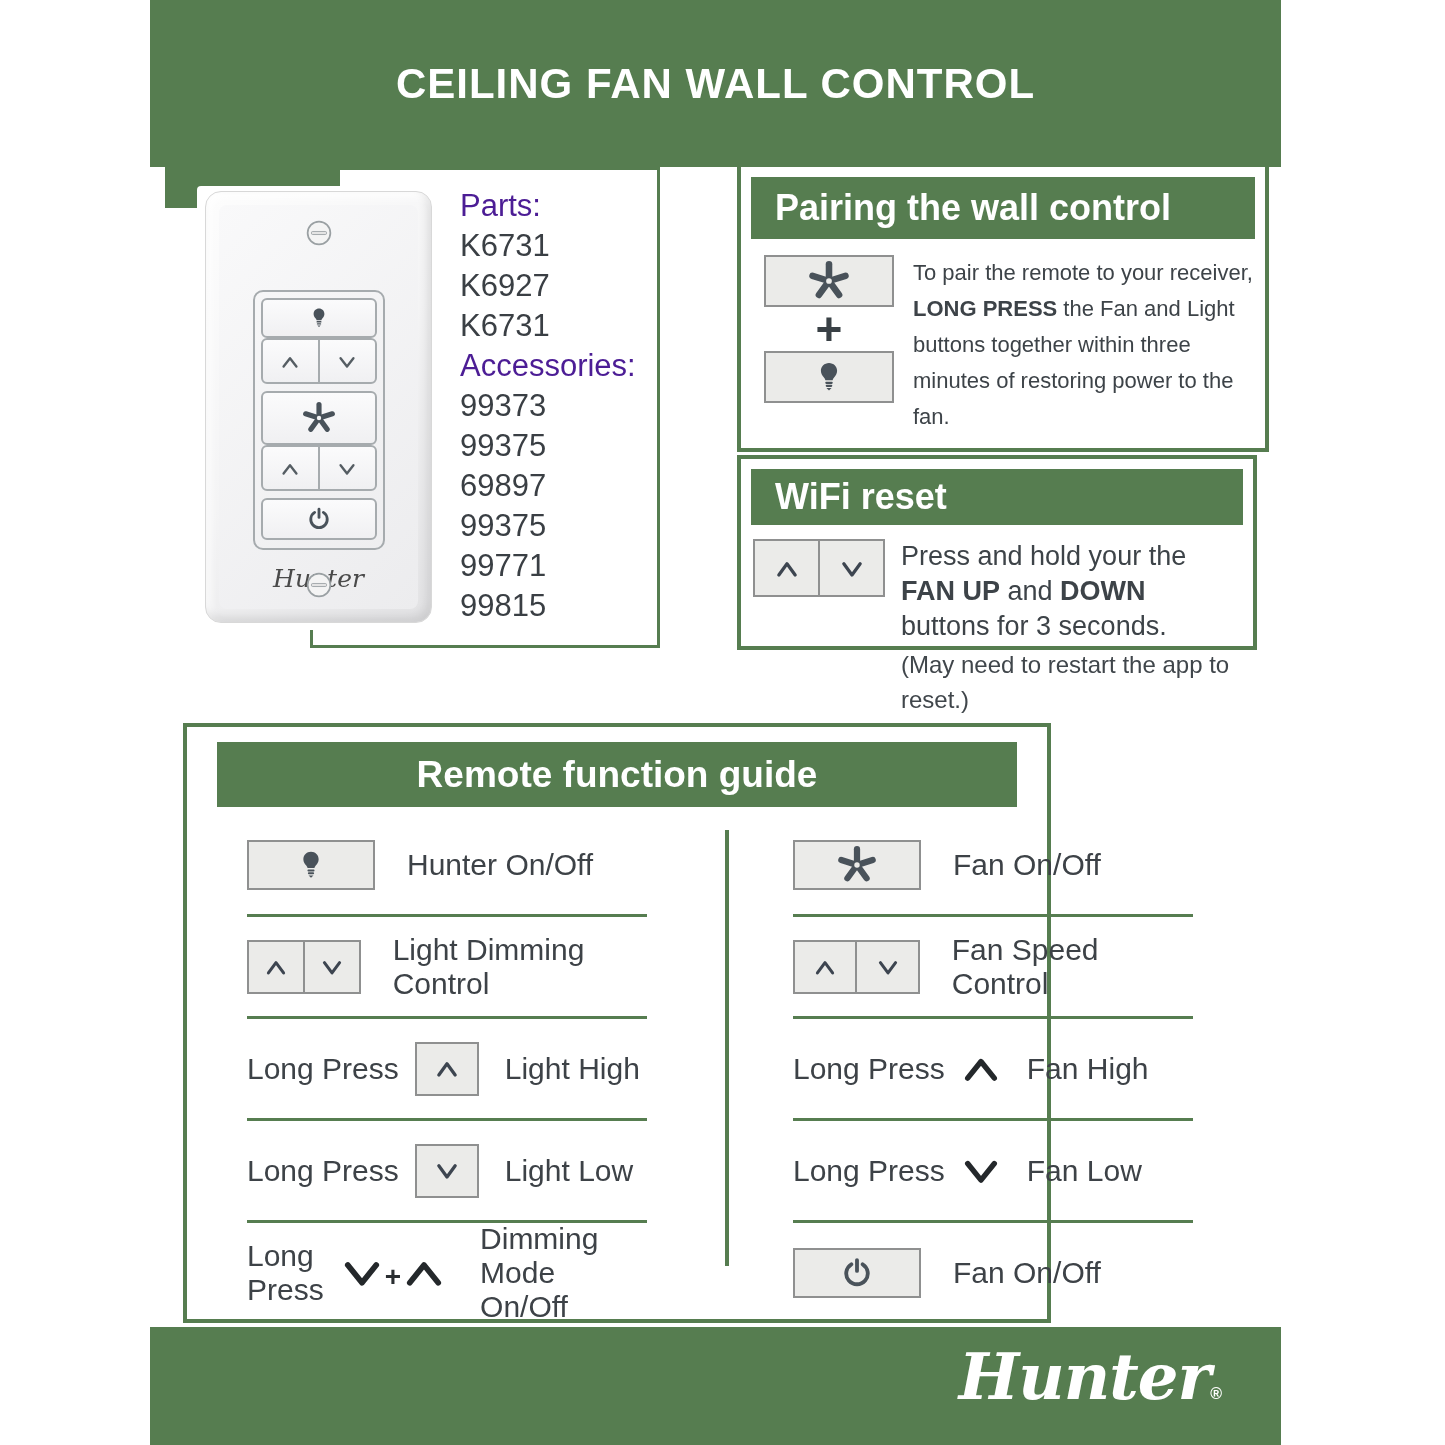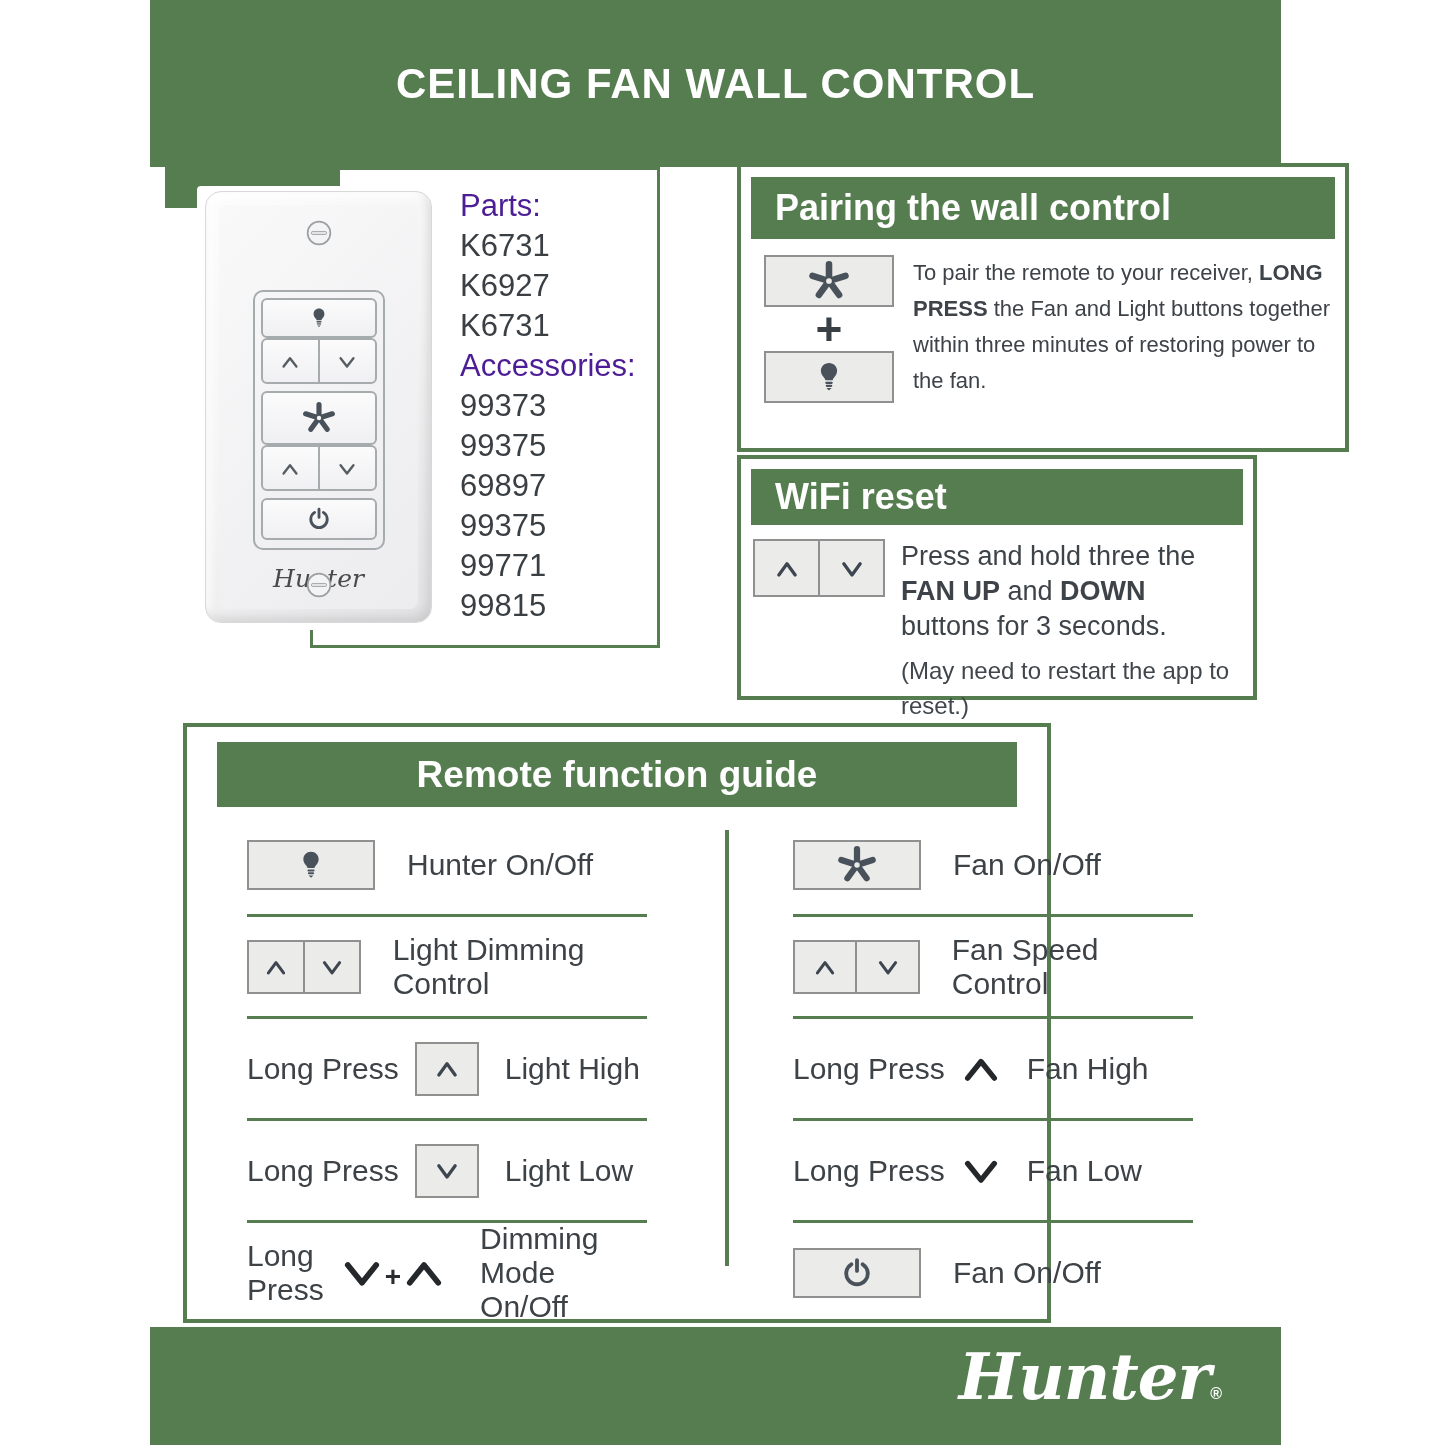--- a/index.html
+++ b/index.html
@@ -32,38 +32,38 @@
     display:flex; align-items:center; justify-content:center; }
   .dbtn.bulb { height:40px; } .dbtn.star { height:54px; } .dbtn.power { height:42px; }
   .drow { display:flex; height:46px; border:2px solid #a6abae; border-radius:6px; background:linear-gradient(180deg,#fbfbfc,#f0f0f2); }
   .drow .cell { flex:1; display:flex; align-items:center; justify-content:center; }
   .drow .cell:first-child { border-right:2px solid #a6abae; }
   .pgap { height:7px; }
   .plate-logo { position:absolute; left:0; right:0; top:372px; text-align:center;
     font-family:"DejaVu Serif", serif; font-style:italic; font-size:25px; color:#4a4a4a; }
   
   .info-box { position:absolute; background:#fff; border:4px solid var(--green,#567d50); }
-  .pairing-box { left:737px; top:163px; width:612px; height:289px; }
-  .wifi-box    { left:737px; top:455px; width:520px; height:245px; }
+  .pairing-box { left:737px; top:163px; width:532px; height:289px; }
+  .wifi-box    { left:737px; top:455px; width:520px; height:195px; }
   .box-title { margin:10px 10px 0 10px; background:var(--green,#567d50); color:#fff; font-weight:bold;
     display:flex; align-items:center; padding-left:24px; }
   .pairing-box .box-title { height:62px; font-size:36px; }
   .wifi-box .box-title { height:56px; font-size:36px; }
   .pairing-content { display:flex; padding:16px 12px 0 12px; }
   .pair-icons { width:152px; display:flex; flex-direction:column; align-items:center; }
   .btn { background:#ebebe9; border:2px solid #8f9090; display:flex; align-items:center; justify-content:center; }
   .btn.wide { width:130px; height:52px; }
   .plus-sign { font-size:46px; font-weight:bold; color:#394045; line-height:42px; margin:1px 0; }
   .pair-text { flex:1; font-size:22px; line-height:36px; color:#3d4348; padding-left:8px; }
   .wifi-content { display:flex; padding:14px 12px 0 12px; }
   .btn-double { display:flex; width:132px; height:58px; border:2px solid #8f9090; background:#ebebe9; }
   .btn-double .cell { flex:1; display:flex; align-items:center; justify-content:center; }
   .btn-double .cell:first-child { border-right:2px solid #8f9090; }
   .wifi-text { flex:1; padding-left:16px; font-size:27px; line-height:35px; color:#3d4348; }
-  .wifi-note { font-size:24px; margin-top:9px; color:#40464b; }
+  .wifi-note { font-size:24px; margin-top:3px; color:#40464b; }
   b { font-weight:bold; }
   
   .guide-box { position:absolute; left:183px; top:723px; width:868px; height:600px; background:#fff; border:4px solid var(--green,#567d50); }
   .guide-title { position:absolute; left:30px; right:30px; top:15px; height:65px; background:var(--green,#567d50);
     display:flex; align-items:center; justify-content:center; color:#fff; font-size:37px; font-weight:bold; }
   .vdivider { position:absolute; left:538px; top:103px; width:4px; height:436px; background:var(--green,#567d50); }
   .gcol { position:absolute; top:88px; width:408px; }
   .gcol.left { left:60px; } .gcol.right { left:606px; }
   .grow { height:99px; display:flex; align-items:center; }
   .gdivider { height:3px; width:400px; background:var(--green,#567d50); }
@@ -223,21 +223,21 @@
               <polyline points="5,14.5 12,5 19,14.5" fill="none" stroke="#3d4550" stroke-width="2.8" stroke-linecap="round" stroke-linejoin="round"></polyline>
             </svg>
         </div>
         <div class="cell">
           <svg viewBox="0 0 24 18" width="28" height="21">
               <polyline points="5,5 12,14.5 19,5" fill="none" stroke="#3d4550" stroke-width="2.8" stroke-linecap="round" stroke-linejoin="round"></polyline>
             </svg>
         </div>
       </div>
       <div class="wifi-text">
-        <div><span>Press and hold three the </span><b>FAN UP</b><span> and </span><b>DOWN</b><span> buttons for 3 seconds.</span></div>
+        <div><span>Press and hold your the </span><b>FAN UP</b><span> and </span><b>DOWN</b><span> buttons for 3 seconds.</span></div>
         <div class="wifi-note">(May need to restart the app to reset.)</div>
       </div>
     </div>
   </div>
 
   <div class="guide-box">
     <div class="guide-title">Remote function guide</div>
     <div class="vdivider"></div>
 
     <div class="gcol left">

